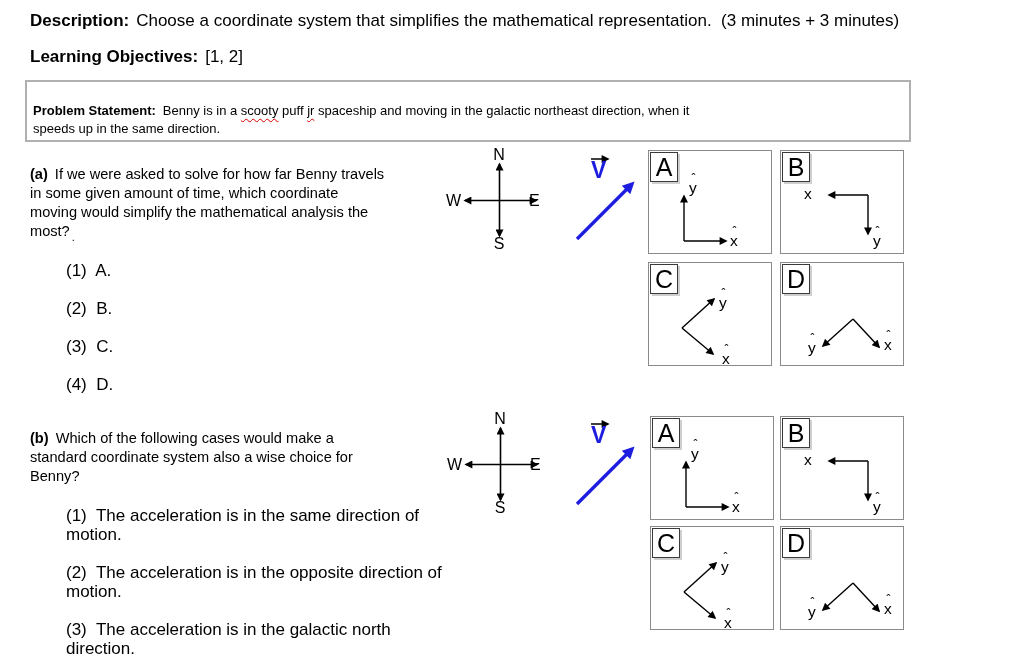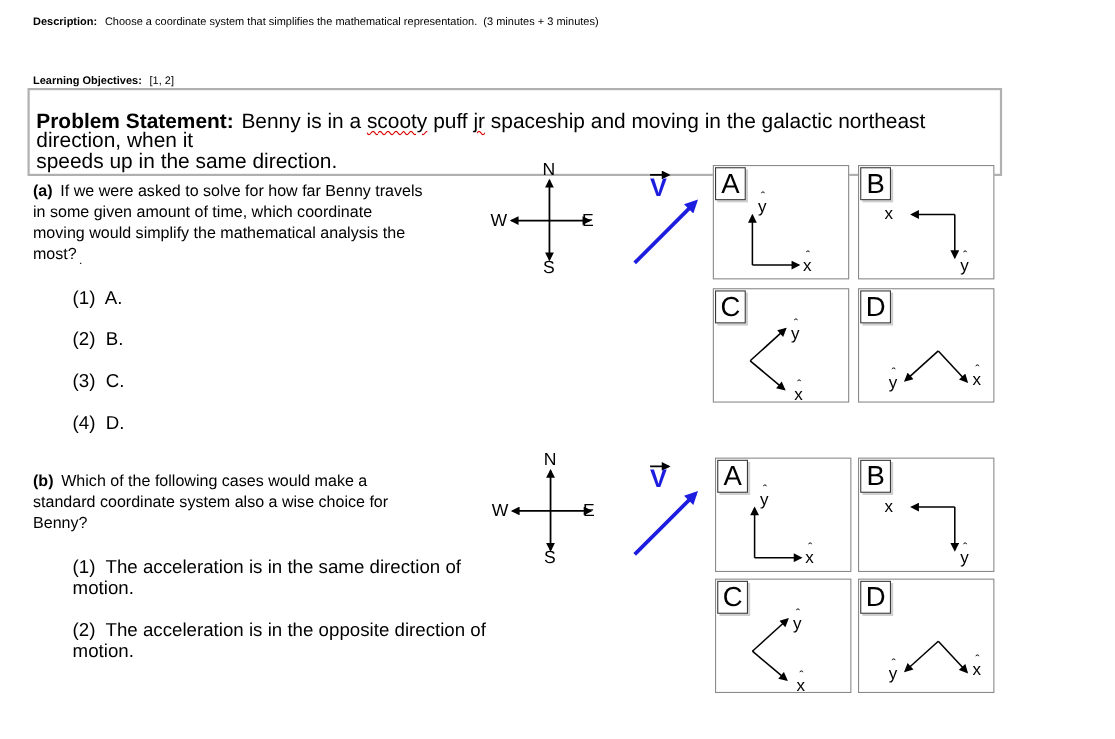--- a/index.html
+++ b/index.html
@@ -2,29 +2,29 @@
 <html><head>
 <meta charset="utf-8">
 <style>
   html,body{margin:0;padding:0;}
   body{
     width:1014px;height:672px;position:relative;background:#fff;
     font-family:"Liberation Sans",sans-serif;color:#000;overflow:hidden;
   }
   .abs{position:absolute;}
   p{margin:0;}
-  .tline{font-size:10px;line-height:19px;}
+  .tline{font-size:17px;line-height:19px;}
   .blbl{font-weight:bold;margin-right:7px;}
   .desc{left:30px;top:11px;}
-  .obj{left:30px;top:64px;}
+  .obj{left:30px;top:47px;}
 
   .problem-box{
     left:25px;top:80px;width:886px;box-sizing:border-box;
     border:2px solid #b0b0b0;padding:1px 6px;
-    font-size:19px;line-height:18.5px;white-space:pre-line;
+    font-size:13px;line-height:18.5px;white-space:pre-line;
   }
   .misspell{text-decoration:underline wavy #dd0000;text-decoration-thickness:1px;text-underline-offset:3px;}
 
   .question{font-size:14.6px;line-height:19px;white-space:pre-line;width:440px;}
   .qa{left:30px;top:146px;}
   .qb{left:30px;top:410px;}
   .stray-dot{font-size:11px;vertical-align:-5px;margin-left:2px;}
   .optlist{font-size:17px;line-height:19px;white-space:pre-line;}
   .qa-opts{left:66px;top:242px;}
   .qb-opts{left:66px;top:487px;width:430px;}
@@ -175,20 +175,22 @@
   <div class="abs question qb">
     <b class="blbl">(b)</b><span>Which of the following cases would make a
 standard coordinate system also a wise choice for
 Benny?</span>
   </div>
   <div class="abs optlist qb-opts">
     <div>(1)&nbsp; The acceleration is in the same direction of
 motion.</div>
     <div>(2)&nbsp; The acceleration is in the opposite direction of
 motion.</div>
+    <div>(3)&nbsp; The acceleration is in the galactic north
+direction.</div>
     
   </div>
 
   <div class="abs compass" style="left:444px;top:409px;">
     <span class="cn">N</span>
     <span class="cw">W</span>
     <span class="ce">E</span>
     <span class="cs">S</span>
     <svg class="cross" width="78" height="80">
       <line x1="37.5" y1="3" x2="37.5" y2="75" marker-start="url(#mk-ax)" marker-end="url(#mk-ax)"></line>

